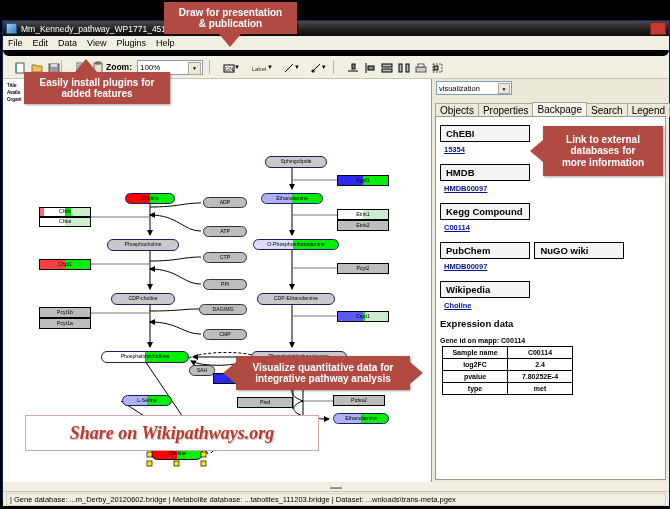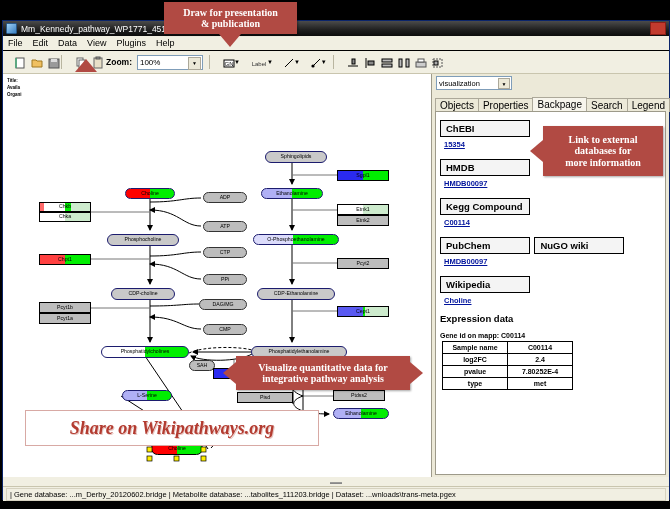--- a/index.html
+++ b/index.html
@@ -9,22 +9,22 @@
   
   .win{position:absolute;left:2px;top:20px;width:666px;height:478px;background:#ece9d8;
        border:1px solid #0a246a;}
   .titlebar{height:15px;background:linear-gradient(to bottom,#4b4b4b,#1f1f1f 60%,#0c0c0c);
        color:#fff;font-size:8.5px;display:flex;align-items:center;padding:0 3px;}
   .titlebar .tico{width:9px;height:9px;margin-right:4px;flex:none;
        background:linear-gradient(135deg,#9fd0f5,#3a7fc1);border:1px solid #2a5a8a;border-radius:1px;}
   .winbtns{margin-left:auto;display:flex;gap:2px;}
   .winbtns i{display:block;width:14px;height:11px;background:#c23b2e;border:1px solid #8c1f17;}
 
-  .menubar{height:14px;background:#f1efe2;border-bottom:1px solid #000000;
-       display:flex;align-items:center;font-size:9px;color:#000;padding-left:4px;gap:8px;}
+  .menubar{height:14px;background:#f1efe2;border-bottom:6px solid #000000;
+       display:flex;align-items:center;font-size:9px;color:#000;padding-left:4px;gap:8px;border-radius:6px;}
   .menubar span{padding:0 1px;}
 
   .toolbar{height:22px;background:#f1efe2;border-bottom:1px solid #c9c5ae;
        display:flex;align-items:center;padding-left:4px;gap:3px;}
   .tbtn{width:14px;height:14px;border:none;background:transparent;position:relative;}
   .tico-svg{display:block;}
   .tsep{width:1px;height:14px;background:#b9b5a0;margin:0 3px;}
   .zoomlabel{font-size:8.5px;margin:0 2px 0 4px;font-weight:bold;}
   .zoombox{width:62px;height:13px;background:#fff;border:1px solid #7f9db9;font-size:8px;
        display:flex;align-items:center;padding-left:2px;position:relative;}
@@ -69,21 +69,21 @@
   .node{position:absolute;box-sizing:border-box;font-size:5.2px;display:flex;align-items:center;
         justify-content:center;text-align:center;line-height:1;color:#000;white-space:nowrap;}
   .met{border-radius:7px;border:1px solid #1c1c6e;background:#c9c9c9;}
   .gray{background:#bdbdbd;border:1px solid #333;border-radius:7px;}
   .gene{border:1px solid #000;background:#bdbdbd;}
   .title-txt{position:absolute;font-size:4.5px;font-weight:bold;color:#000;}
 
   
   .callout{position:absolute;background:#b14a43;color:#fff;font-weight:bold;text-align:center;
            font-size:10px;line-height:1.15;display:flex;align-items:center;justify-content:center;
-           box-shadow:1px 1px 2px rgba(0,0,0,.35);font-family:Liberation Serif, serif;}
+           box-shadow:1px 1px 2px rgba(0,0,0,.35);}
   .arw-dn{position:absolute;width:0;height:0;border-left:11px solid transparent;
           border-right:11px solid transparent;border-top:13px solid #b14a43;}
   .arw-up{position:absolute;width:0;height:0;border-left:11px solid transparent;
           border-right:11px solid transparent;border-bottom:13px solid #b14a43;}
   .arw-lf{position:absolute;width:0;height:0;border-top:11px solid transparent;
           border-bottom:11px solid transparent;border-right:13px solid #b14a43;}
   .arw-rt{position:absolute;width:0;height:0;border-top:11px solid transparent;
           border-bottom:11px solid transparent;border-left:13px solid #b14a43;}
 
   .sharebox{position:absolute;left:22px;top:418px;width:292px;height:34px;background:#fff;
@@ -491,20 +491,22 @@
     <div class="statusbar">
       <div class="sb">| Gene database: ...m_Derby_20120602.bridge | Metabolite database: ...tabolites_111203.bridge | Dataset: ...wnloads\trans-meta.pgex</div>
     </div>
 
   </div>
 
   <div class="callout" style="left:164px;top:2px;width:133px;height:32px;white-space:pre-line;">Draw for presentation
 &amp; publication</div>
   <div class="arw-dn" style="left:219px;top:34px;"></div>
 
+  <div class="callout" style="left:24px;top:72px;width:146px;height:32px;white-space:pre-line;">Easily install plugins for
+added features</div>
   <div class="arw-up" style="left:75px;top:59px;"></div>
 
   <div class="callout" style="left:543px;top:126px;width:120px;height:50px;white-space:pre-line;">Link  to external
 databases  for
 more information</div>
   <div class="arw-lf" style="left:530px;top:140px;"></div>
 
   <div class="callout" style="left:236px;top:356px;width:174px;height:34px;white-space:pre-line;">Visualize quantitative data  for
 integrative pathway analysis</div>
   <div class="arw-lf" style="left:223px;top:362px;"></div>

